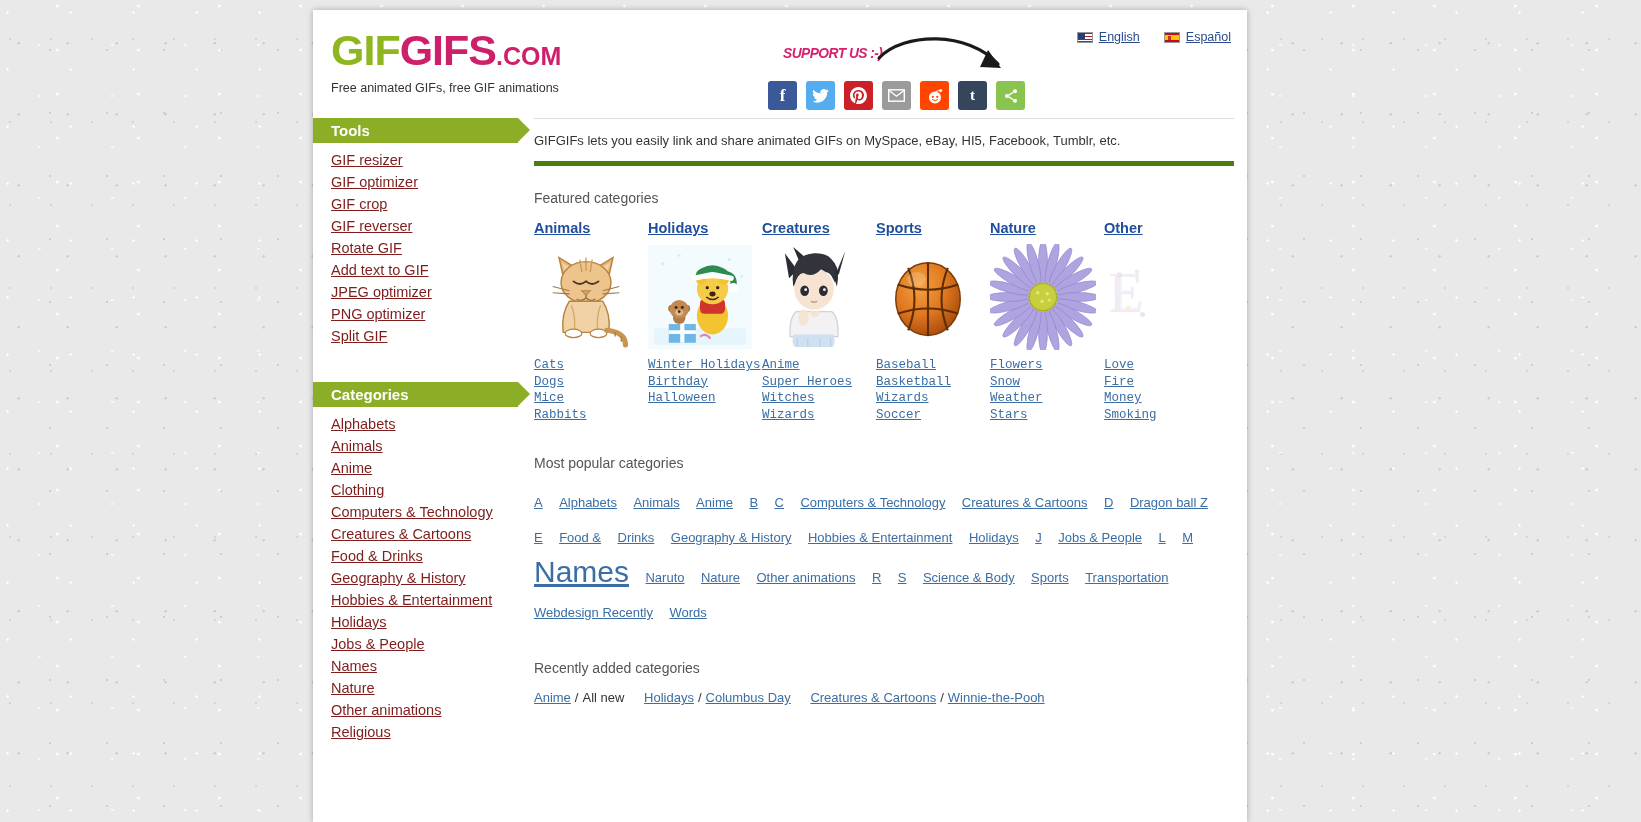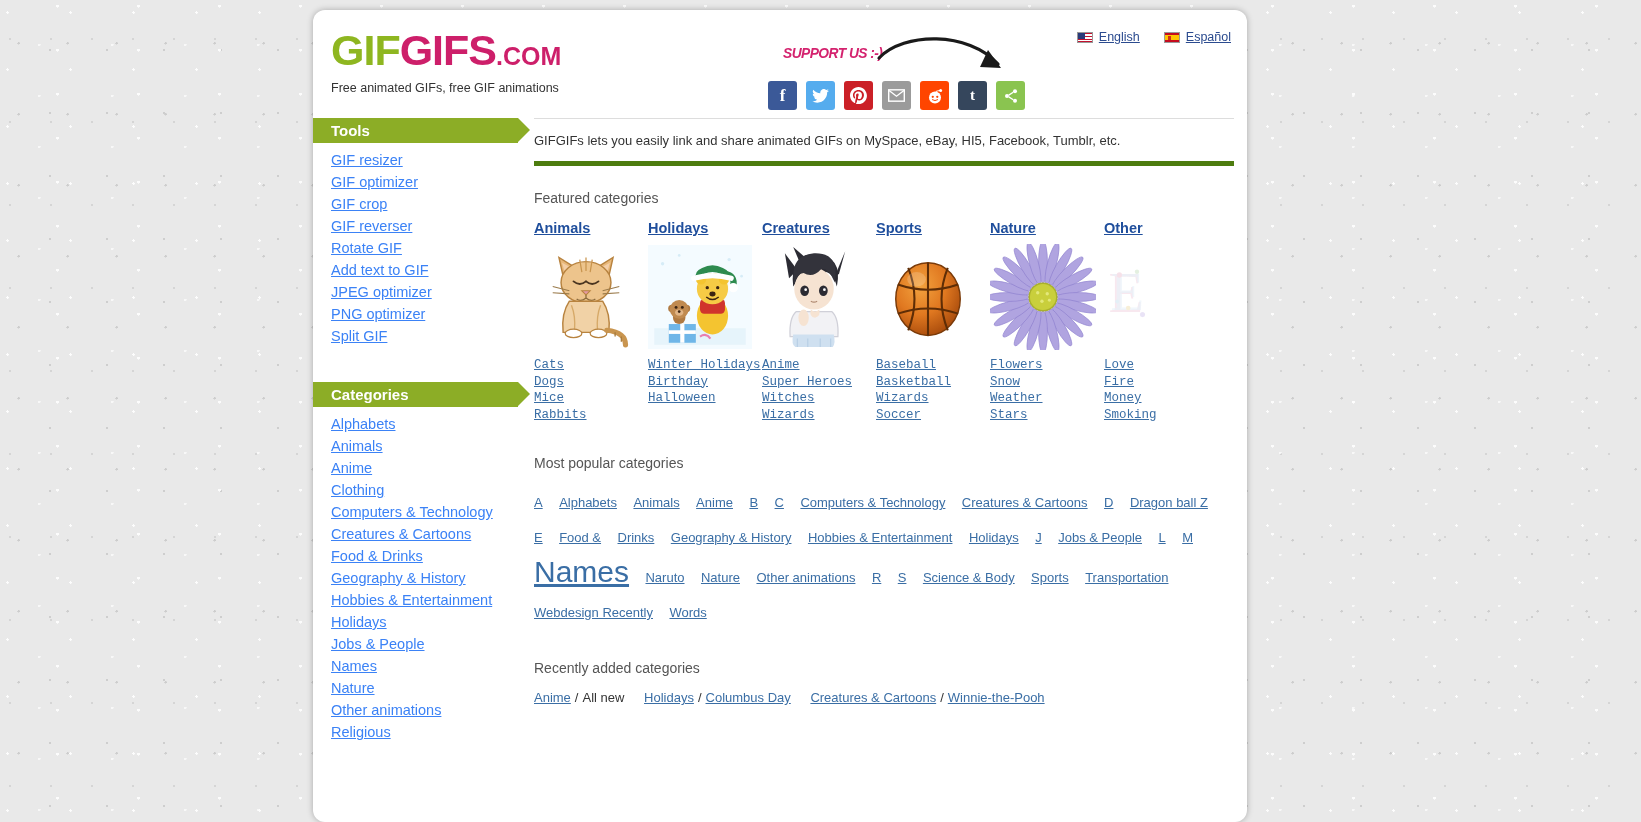--- a/index.html
+++ b/index.html
@@ -18,21 +18,20 @@
     font-family: "Liberation Sans", sans-serif;
     overflow: hidden;
   }
   .page {
     position: absolute;
     left: 313px; top: 10px;
     width: 934px; height: 812px;
     background: #ffffff;
     box-shadow: 0 0 6px rgba(0,0,0,.28);
     overflow: hidden;
-    border-radius: 12px;
   }
 
   
   .header { position: relative; height: 108px; }
   .logo-wrap { position: absolute; left: 18px; top: 19px; }
   .logo { font-size: 43px; font-weight: bold; letter-spacing: -1px; line-height: 1; }
   .logo .gif1 { color: #8eb620; }
   .logo .gif2 { color: #cd1f6a; }
   .logo .com  { color: #cd1f6a; font-size: 25px; letter-spacing: 0; }
   .tagline { margin-top: 9px; font-size: 12.5px; color: #333; }
@@ -81,21 +80,21 @@
     margin-bottom: 6px;
   }
   .sec-head::after {
     content: ""; position: absolute; right: -12px; top: 0;
     border-left: 12px solid #8cad26;
     border-top: 12.5px solid transparent;
     border-bottom: 12.5px solid transparent;
   }
   .side-list { list-style: none; margin: 0; padding: 0; }
   .side-list li { padding: 2px 0 2px 18px; }
-  .side-list a { color: #3b82f6; font-size: 14.5px; text-decoration: underline; }
+  .side-list a { color: #7f1d1d; font-size: 14.5px; text-decoration: underline; }
 
   
   .main { position: absolute; left: 221px; top: 0; width: 700px; }
   .intro {
     border-top: 1px solid #ddd; border-bottom: 5px solid #4d7c0f;
     padding: 14px 0 13px 0; font-size: 13px; color: #333;
   }
   h2.sec-title {
     font-size: 14px; font-weight: normal; color: #555;
     margin: 24px 0 14px 0;

